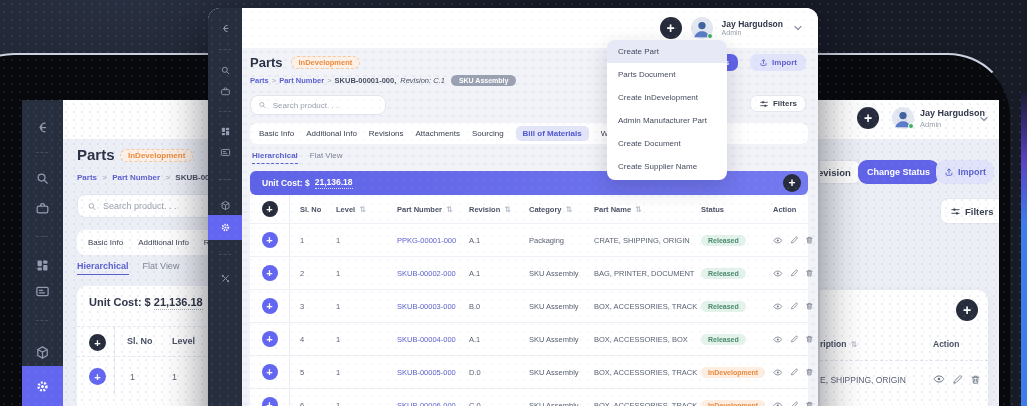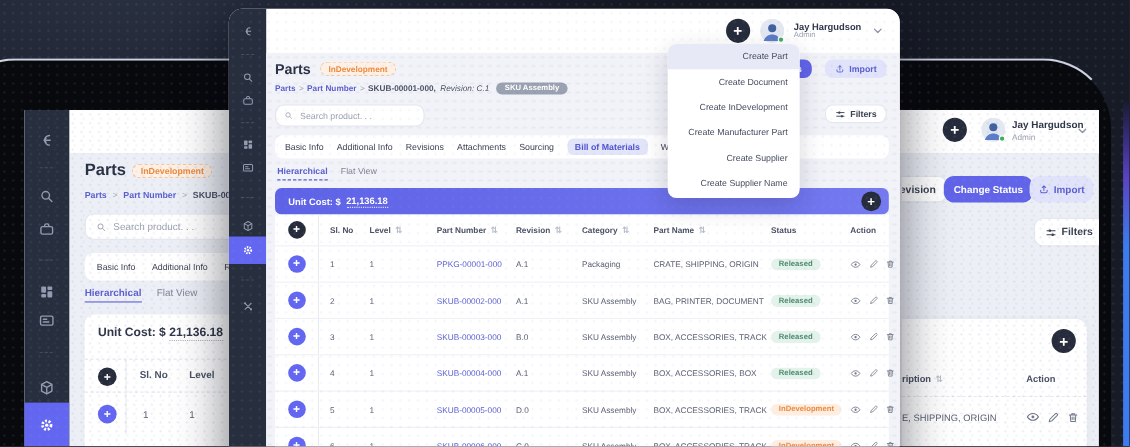--- a/index.html
+++ b/index.html
@@ -124,21 +124,21 @@
   .bom .c-status{width:74px;}
   .bom .c-action{width:43px;padding-left:2px;}
   .bom-head .c{font-size:7.5px;font-weight:600;color:#4a5164;}
   .link{color:#5a5fce;font-weight:500;}
   .pill{display:inline-block;border-radius:9px;padding:2px 7px;font-size:7px;font-weight:600;white-space:nowrap;}
   .pill.Released{background:#e3f2eb;color:#4a8a6d;}
   .pill.InDevelopment{background:#fdeee1;color:#ec8a3d;}
   
   .menu{position:absolute;left:399px;top:32px;width:120px;background:#fff;border-radius:8px;
     box-shadow:0 8px 22px rgba(25,30,60,.18);z-index:30;overflow:hidden;padding-bottom:2px;}
-  .menu .mi{padding:7px 11px;font-size:8px;color:#454c5e;white-space:nowrap;text-align:right;}
+  .menu .mi{padding:7px 11px;font-size:8px;color:#454c5e;white-space:nowrap;}
   .menu .mi.hl{background:#e7e9f7;}
   svg.ic{display:block;}
 </style>
 </head>
 <body>
 
 <svg width="0" height="0" style="position:absolute">
   <defs>
     <symbol id="i-collapse" viewBox="0 0 24 24">
         <path d="M16 5a7 7 0 0 0 0 14" fill="none" stroke="currentColor" stroke-width="2" stroke-linecap="round"></path>
@@ -649,20 +649,20 @@
                   </span>
                 </div>
               </div>
             </div>
         </div>
       </div>
     </div>
 
     <div class="menu" id="create-menu">
         <div class="mi hl">Create Part</div>
+        <div class="mi">Parts Document</div>
+        <div class="mi">Create InDevelopment</div>
+        <div class="mi">Admin Manufacturer Part</div>
         <div class="mi">Create Document</div>
-        <div class="mi">Create InDevelopment</div>
-        <div class="mi">Create Manufacturer Part</div>
-        <div class="mi">Create Supplier</div>
         <div class="mi">Create Supplier Name</div>
       </div>
   </div>
 </div>
 
 </body></html>

